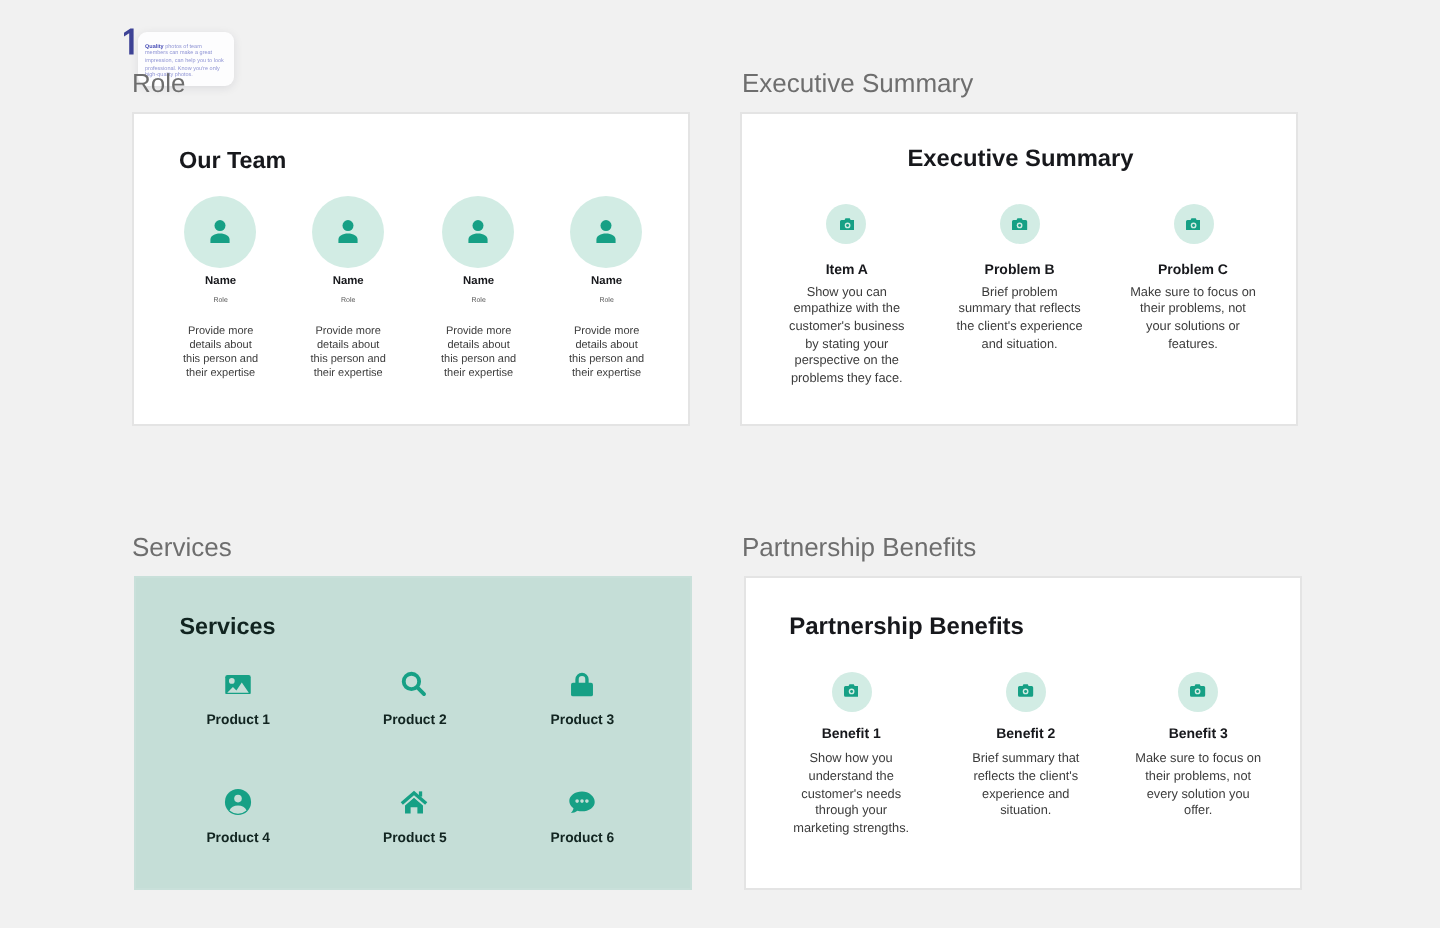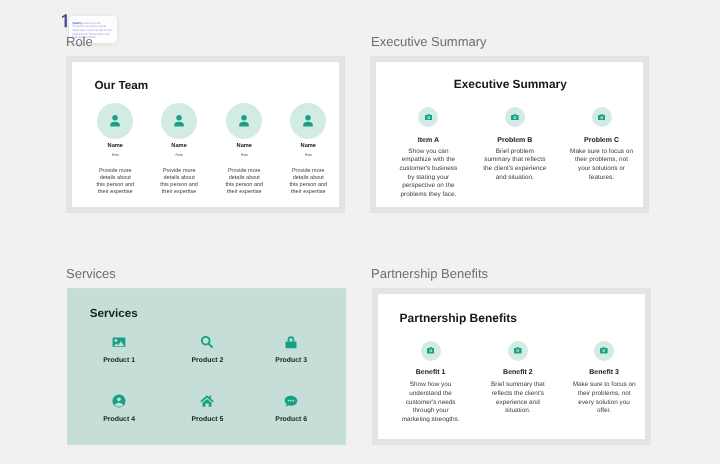--- a/index.html
+++ b/index.html
@@ -1,20 +1,20 @@
 <!DOCTYPE html>
 <html><head>
 <meta charset="utf-8">
 <title>Slide Templates</title>
 <style>
   html,body{margin:0;padding:0;}
   body{width:720px;height:464px;background:#f1f1f1;overflow:hidden;
        font-family:"Liberation Sans",sans-serif;-webkit-font-smoothing:antialiased;text-rendering:geometricPrecision;transform:translateZ(0);}
   .sec-label{position:absolute;font-size:13px;line-height:13px;color:#757575;font-weight:400;z-index:5;}
-  .card{position:absolute;box-sizing:border-box;background:#fff;border:6px solid #ec4899;}
+  .card{position:absolute;box-sizing:border-box;background:#fff;border:1px solid #ec4899;}
 
   
   #tip-wrap{position:absolute;left:58px;top:8px;width:62px;height:36px;z-index:3;}
   #tip-num{position:absolute;left:1.8px;top:5.8px;width:8px;height:14px;}
   .sr{position:absolute;width:1px;height:1px;overflow:hidden;clip:rect(0 0 0 0);white-space:nowrap;}
   #tip-box{position:absolute;left:11.3px;top:7.5px;width:48px;height:27px;background:#fdfdfe;
            border-radius:4.5px;box-shadow:0 1px 5px rgba(30,30,60,0.10);}
   #tip-text{position:absolute;left:3.2px;top:6.2px;width:39.5px;font-size:2.75px;
             line-height:3.68px;color:#8f94d4;letter-spacing:0.005px;}
   #tip-text b{color:#4a50b8;font-weight:700;}

